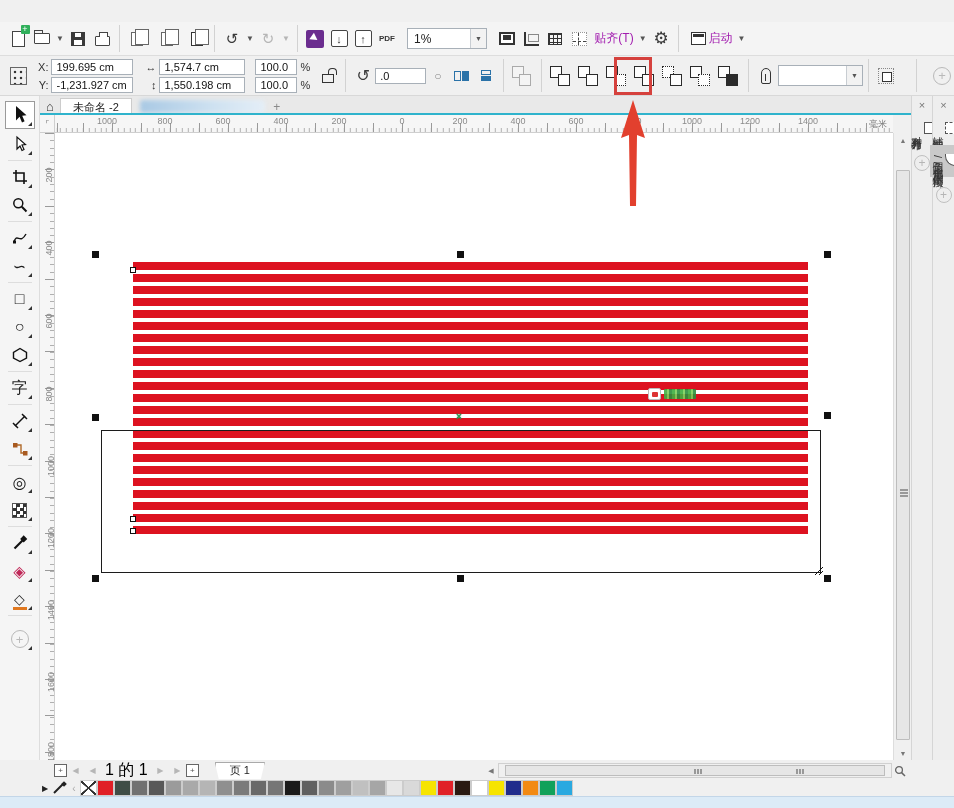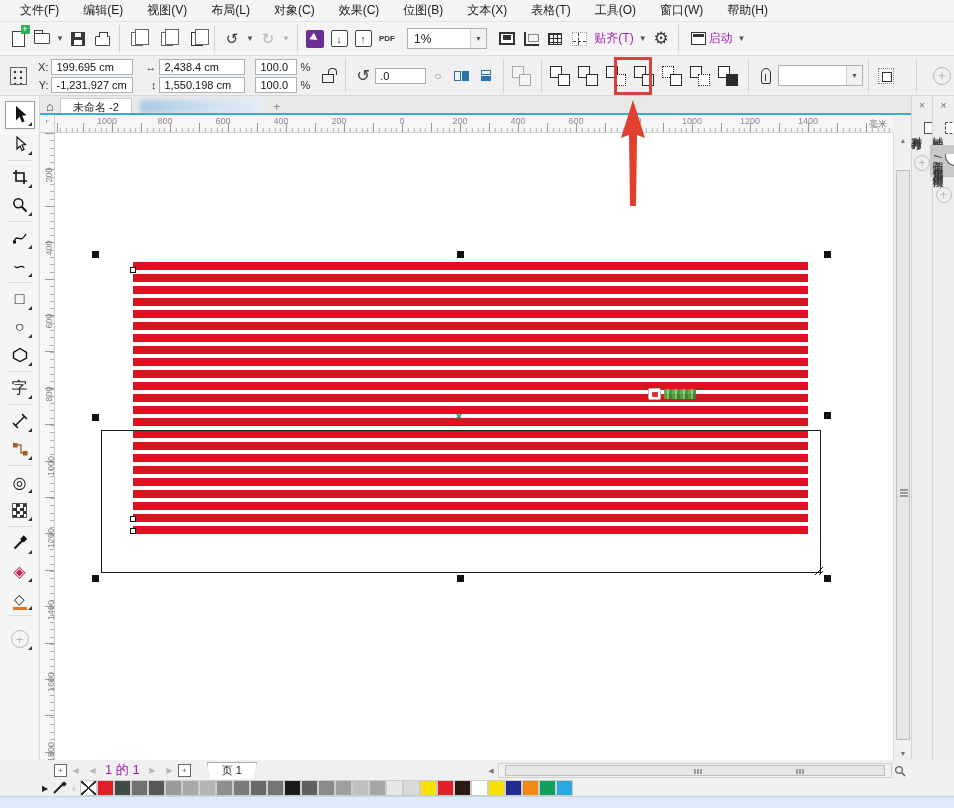--- a/index.html
+++ b/index.html
@@ -145,51 +145,37 @@
   .dtab.active{background:#c9c9c9;}
   .dtab .dicon{writing-mode:horizontal-tb;width:12px;height:12px;border:1.5px solid #555;margin:3px 0 5px 0;background:#fff;}
   .dtab .dicon.dash{border-style:dashed;}
   .dtab .dicon.arc{border:none;border-left:1.5px solid #555;border-bottom:1.5px solid #555;border-radius:0 0 0 10px;}
   .dplus{width:16px;height:16px;border:1.5px solid #c0c0c0;border-radius:50%;color:#b5b5b5;display:flex;align-items:center;justify-content:center;font-size:12px;margin-top:10px;}
 
   
   #pagebar{position:absolute;left:40px;top:760px;width:444px;height:20px;display:flex;align-items:center;background:#f0f0f0;padding-left:14px;}
   .pbtn{min-width:15px;height:16px;display:flex;align-items:center;justify-content:center;font-size:8px;color:#555;margin:0 1px;}
   .pbox{width:13px;height:13px;border:1.5px solid #666;background:#fff;position:relative;font-size:8px;display:flex;align-items:center;justify-content:center;color:#555;}
-  .pnum{font-size:13px;color:#a21caf;margin:1px 4px;white-space:nowrap;}
+  .pnum{font-size:16px;color:#000000;margin:1px 4px;white-space:nowrap;}
   #pagetab{margin-left:16px;height:17px;padding:0 14px;background:#fff;border:1px solid #aaa;border-top:none;clip-path:polygon(8% 0,92% 0,100% 100%,0 100%);display:flex;align-items:center;font-size:11px;transform:scaleY(-1);}
   #pagetab span{transform:scaleY(-1);}
   #palettebar{position:absolute;left:40px;top:780px;width:914px;height:16px;background:#f0f0f0;display:flex;align-items:center;}
   .pal-fly{font-size:8px;color:#222;margin:0 4px 0 2px;}
   .pal-chev{font-size:10px;color:#aaa;margin:0 4px;}
   #swatches{display:flex;height:16px;}
   .swatch{width:17px;height:16px;border:1px solid #fff;outline:1px solid #ccc;outline-offset:-1px;}
   .swatch.nocolor{background:#fff;position:relative;}
   .swatch.nocolor::after{content:"";position:absolute;inset:0;background:linear-gradient(to top right,transparent 45%,#333 46%,#333 54%,transparent 55%),linear-gradient(to bottom right,transparent 45%,#333 46%,#333 54%,transparent 55%);}
   #statusbar{position:absolute;left:0;top:796px;width:954px;height:12px;background:#dcebf7;border-top:1px solid #c3d6e8;}
 </style>
 </head>
 <body>
 
 <div id="app">
 
-  <div id="menubar">
-      <span class="menu-item">文件(F)</span>
-      <span class="menu-item">编辑(E)</span>
-      <span class="menu-item">视图(V)</span>
-      <span class="menu-item">布局(L)</span>
-      <span class="menu-item">对象(C)</span>
-      <span class="menu-item">效果(C)</span>
-      <span class="menu-item">位图(B)</span>
-      <span class="menu-item">文本(X)</span>
-      <span class="menu-item">表格(T)</span>
-      <span class="menu-item">工具(O)</span>
-      <span class="menu-item">窗口(W)</span>
-      <span class="menu-item">帮助(H)</span>
-    </div>
 
   <div id="toolbar">
     <div class="tbtn">
         <span class="doc-new"></span>
       </div>
     <div class="tbtn">
         <span class="folder"></span>
       </div>
     <div class="tbtn small">▼</div>
     <div class="tbtn">
@@ -263,21 +249,21 @@
           <span class="field w82">199.695 cm</span>
         </div>
       <div class="frow">
           <span class="flabel">Y:</span>
           <span class="field w82">-1,231.927 cm</span>
         </div>
     </div>
     <div class="two-rows" style="margin-left:10px;">
       <div class="frow">
           <span class="flabel">↔</span>
-          <span class="field w86">2,438.4 cm</span>
+          <span class="field w86">1,574.7 cm</span>
         </div>
       <div class="frow">
           <span class="flabel">↕</span>
           <span class="field w86">1,550.198 cm</span>
         </div>
     </div>
     <div class="two-rows" style="margin-left:10px;">
       <div class="frow">
           <span class="field w42">100.0</span>
           <span class="pct">%</span>

